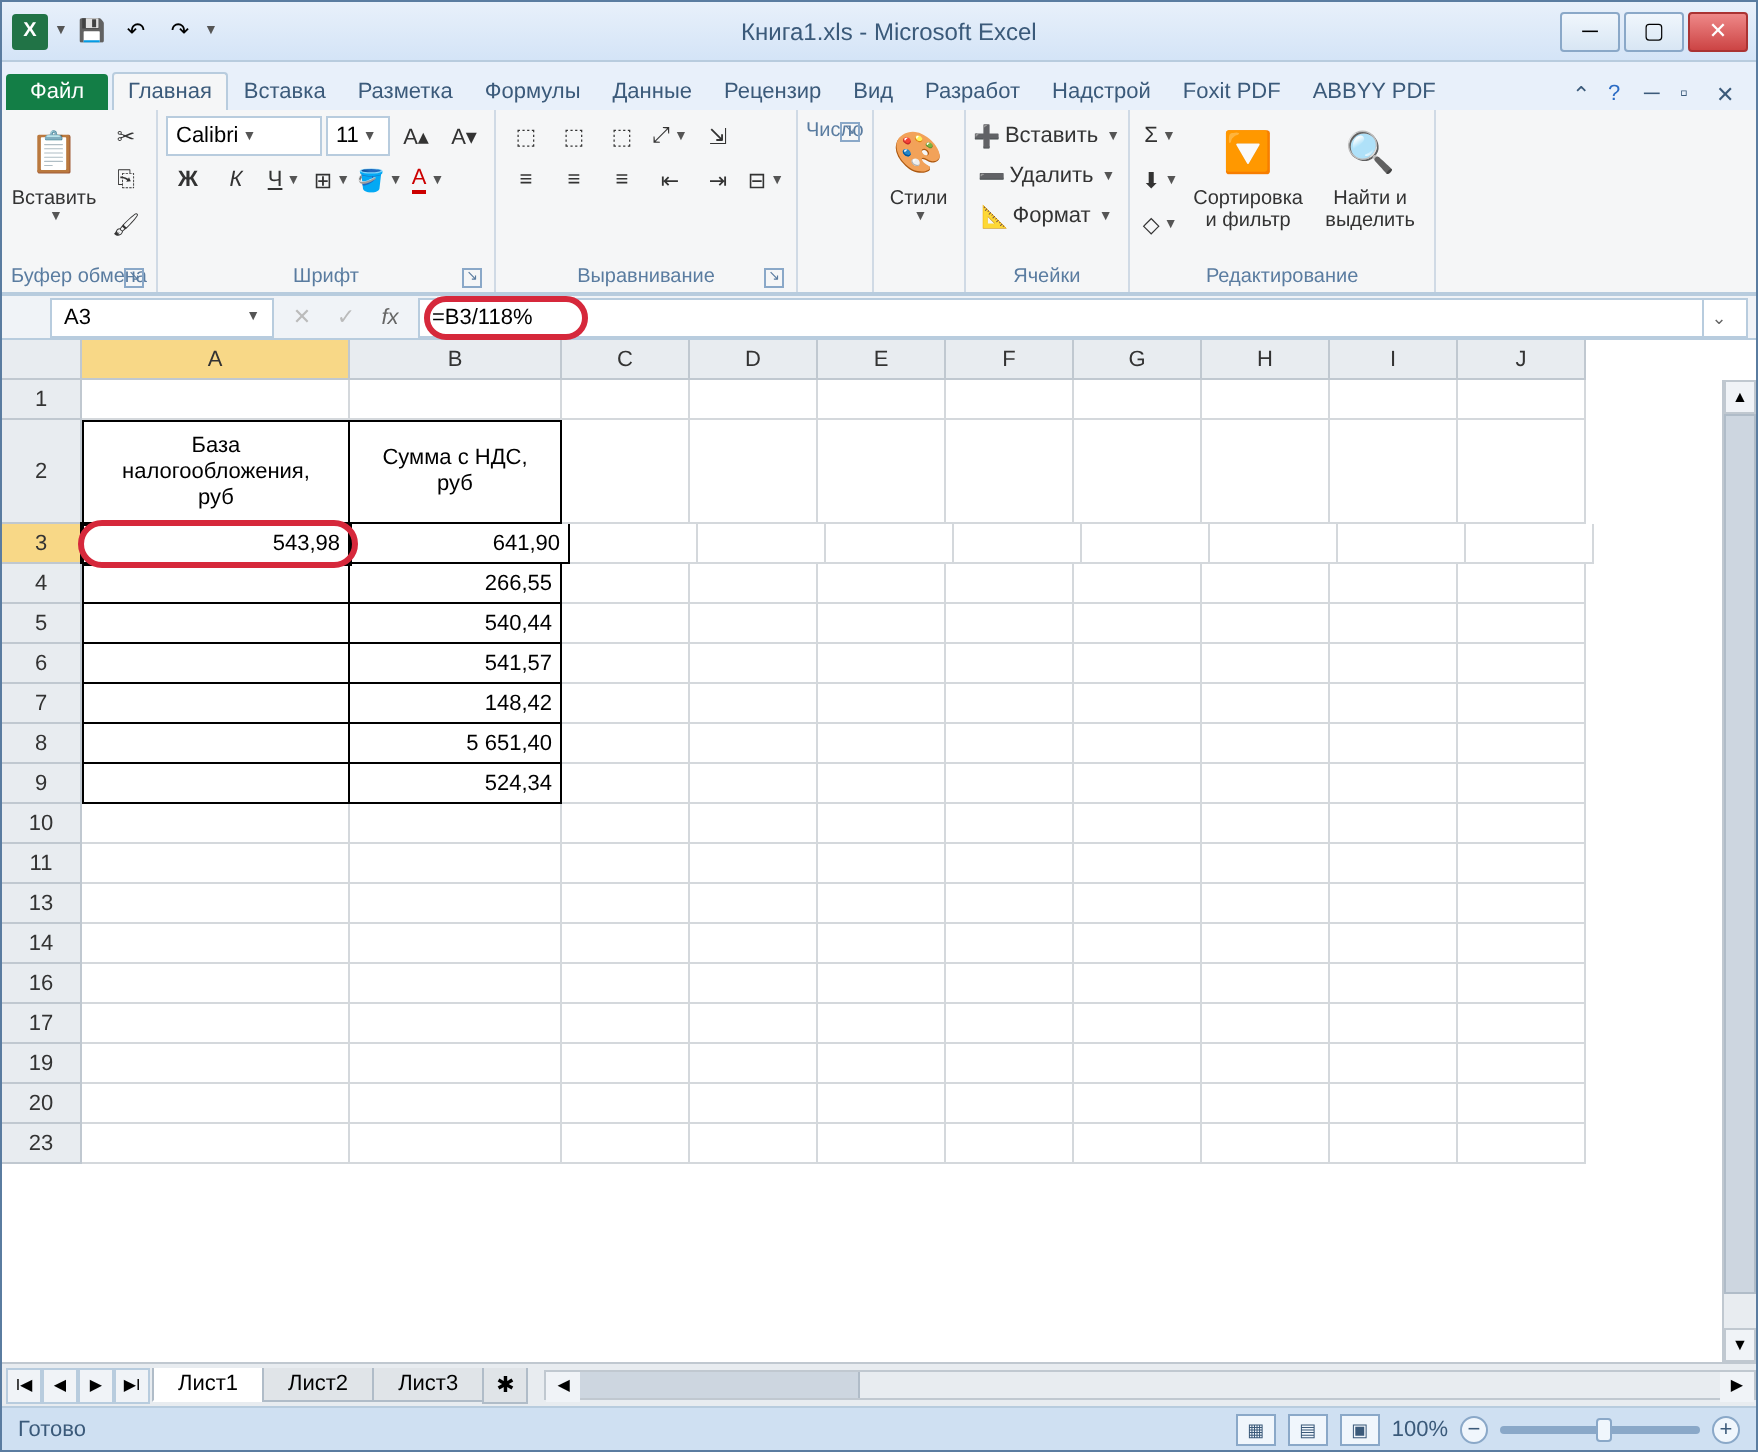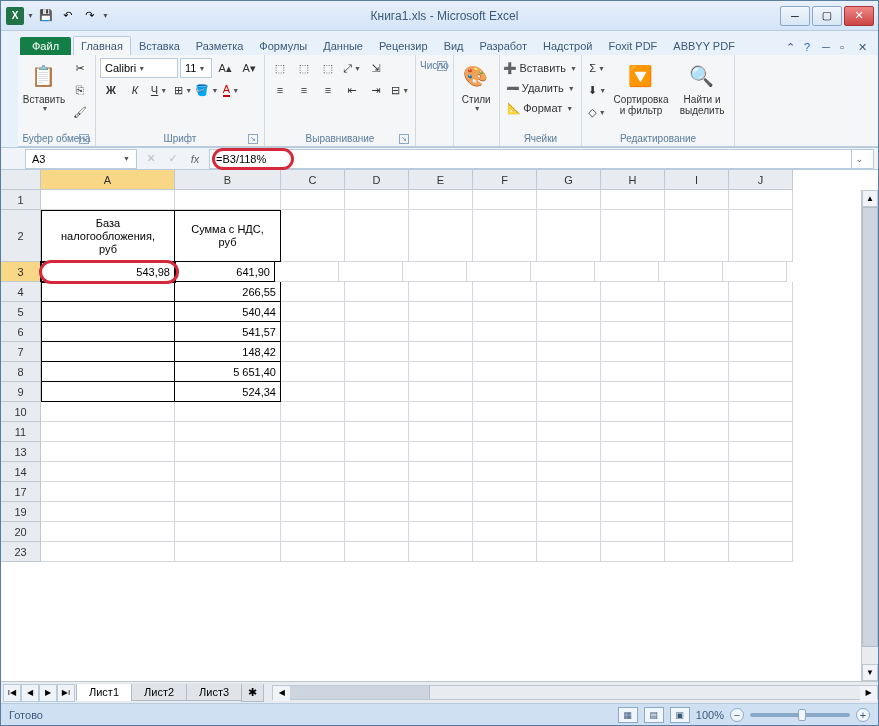--- a/index.html
+++ b/index.html
@@ -6,21 +6,21 @@
   body { background: #fff; font-size: 11px; overflow: hidden; }
   .window { width: 879px; height: 726px; border: 1px solid #5a7ca0; background: #fff; display: flex; flex-direction: column; position: relative; }
   .titlebar { height: 30px; background: linear-gradient(#e8f0fa, #d4e4f7); display: flex; align-items: center; padding: 0 4px; border-bottom: 1px solid #b8ccde; }
   .qat { display: flex; align-items: center; gap: 2px; }
   .qat-icon { width: 20px; height: 20px; display: flex; align-items: center; justify-content: center; cursor: pointer; }
   .excel-icon { width: 18px; height: 18px; background: #217346; color: #fff; font-size: 10px; font-weight: bold; display: flex; align-items: center; justify-content: center; border-radius: 2px; }
   .title { flex: 1; text-align: center; color: #3b5a7a; font-size: 12px; }
   .winbtns { display: flex; gap: 2px; }
   .winbtn { width: 30px; height: 20px; border: 1px solid #8aa8c8; background: linear-gradient(#f0f6fc, #d8e6f4); border-radius: 2px; display: flex; align-items: center; justify-content: center; font-size: 11px; cursor: pointer; }
   .winbtn.close { background: linear-gradient(#e88, #c44); color: #fff; border-color: #a33; }
-  .ribbon-area { background: #e8f0fa; border-bottom: 1px solid #b8ccde; padding-left: 17px; }
+  .ribbon-area { background: #e8f0fa; border-bottom: 1px solid #b8ccde; }
   .tabs { display: flex; align-items: flex-end; height: 24px; padding-left: 2px; gap: 0; }
   .file-tab { background: #137e46; color: #fff; padding: 3px 12px; font-size: 11px; cursor: pointer; border-radius: 2px 2px 0 0; margin-right: 2px; }
   .tab { padding: 3px 7px; font-size: 11px; color: #3b5a7a; cursor: pointer; border: 1px solid transparent; border-bottom: none; }
   .tab.active { background: #f5f6f7; border-color: #b8ccde; border-radius: 2px 2px 0 0; color: #3b5a7a; }
   .tab-icons { margin-left: auto; display: flex; gap: 4px; padding-right: 6px; align-items: center; }
   .tab-icons span { width: 14px; height: 14px; font-size: 11px; color: #3b5a7a; cursor: pointer; }
   .ribbon { background: #f5f6f7; height: 92px; display: flex; border-bottom: 1px solid #b8ccde; }
   .group { border-right: 1px solid #d0dae5; padding: 3px 4px 0; display: flex; flex-direction: column; justify-content: space-between; }
   .group-body { display: flex; gap: 3px; }
   .group-label { text-align: center; font-size: 10px; color: #5a7ca0; padding: 2px 0; position: relative; }
@@ -311,21 +311,21 @@
           <div class="cell" style="width: 64px;"></div>
           <div class="cell" style="width: 64px;"></div>
           <div class="cell" style="width: 64px;"></div>
           <div class="cell" style="width: 64px;"></div>
           <div class="cell" style="width: 64px;"></div>
           <div class="cell" style="width: 64px;"></div>
         </div>
         <div class="grid-row">
           <div class="row-hdr sel">3</div>
           <div class="cell thick-r thick-b thick-l active" style="width: 134px;">543,98</div>
-          <div class="cell thick-r thick-b" style="width: 100px;">641,90</div>
+          <div class="cell thick-r thick-b" style="width: 110px;">641,90</div>
           <div class="cell" style="width: 64px;"></div>
           <div class="cell" style="width: 64px;"></div>
           <div class="cell" style="width: 64px;"></div>
           <div class="cell" style="width: 64px;"></div>
           <div class="cell" style="width: 64px;"></div>
           <div class="cell" style="width: 64px;"></div>
           <div class="cell" style="width: 64px;"></div>
           <div class="cell" style="width: 64px;"></div>
         </div>
         <div class="grid-row">
@@ -440,20 +440,33 @@
           <div class="cell" style="width: 64px;"></div>
           <div class="cell" style="width: 64px;"></div>
           <div class="cell" style="width: 64px;"></div>
           <div class="cell" style="width: 64px;"></div>
           <div class="cell" style="width: 64px;"></div>
           <div class="cell" style="width: 64px;"></div>
           <div class="cell" style="width: 64px;"></div>
         </div>
         <div class="grid-row">
           <div class="row-hdr">14</div>
+          <div class="cell" style="width: 134px;"></div>
+          <div class="cell" style="width: 106px;"></div>
+          <div class="cell" style="width: 64px;"></div>
+          <div class="cell" style="width: 64px;"></div>
+          <div class="cell" style="width: 64px;"></div>
+          <div class="cell" style="width: 64px;"></div>
+          <div class="cell" style="width: 64px;"></div>
+          <div class="cell" style="width: 64px;"></div>
+          <div class="cell" style="width: 64px;"></div>
+          <div class="cell" style="width: 64px;"></div>
+        </div>
+        <div class="grid-row">
+          <div class="row-hdr">16</div>
           <div class="cell" style="width: 134px;"></div>
           <div class="cell" style="width: 106px;"></div>
           <div class="cell" style="width: 64px;"></div>
           <div class="cell" style="width: 64px;"></div>
           <div class="cell" style="width: 64px;"></div>
           <div class="cell" style="width: 64px;"></div>
           <div class="cell" style="width: 64px;"></div>
           <div class="cell" style="width: 64px;"></div>
           <div class="cell" style="width: 64px;"></div>
           <div class="cell" style="width: 64px;"></div>

